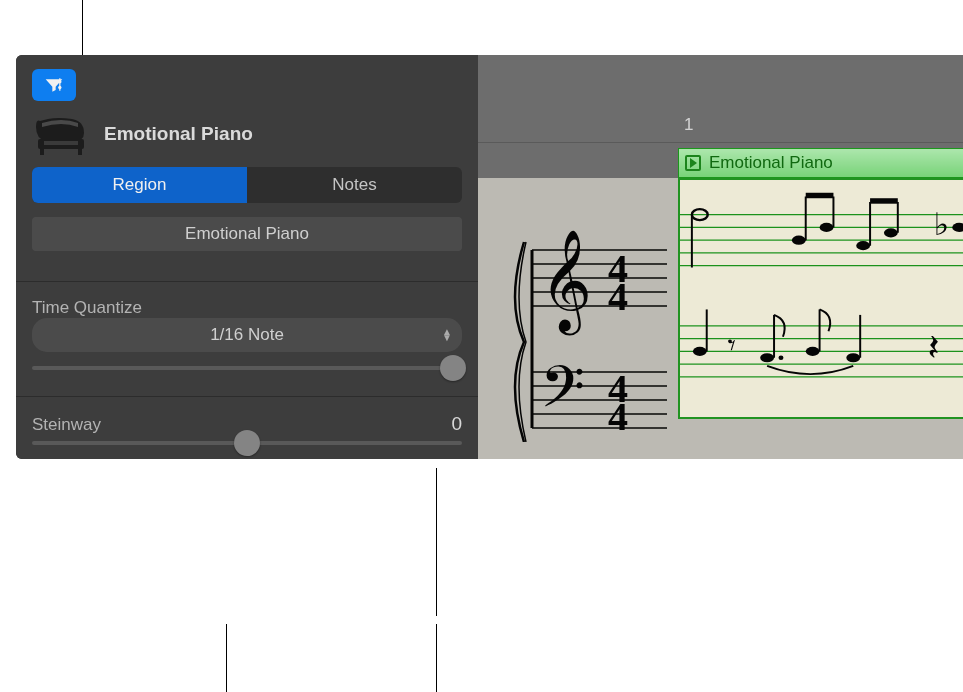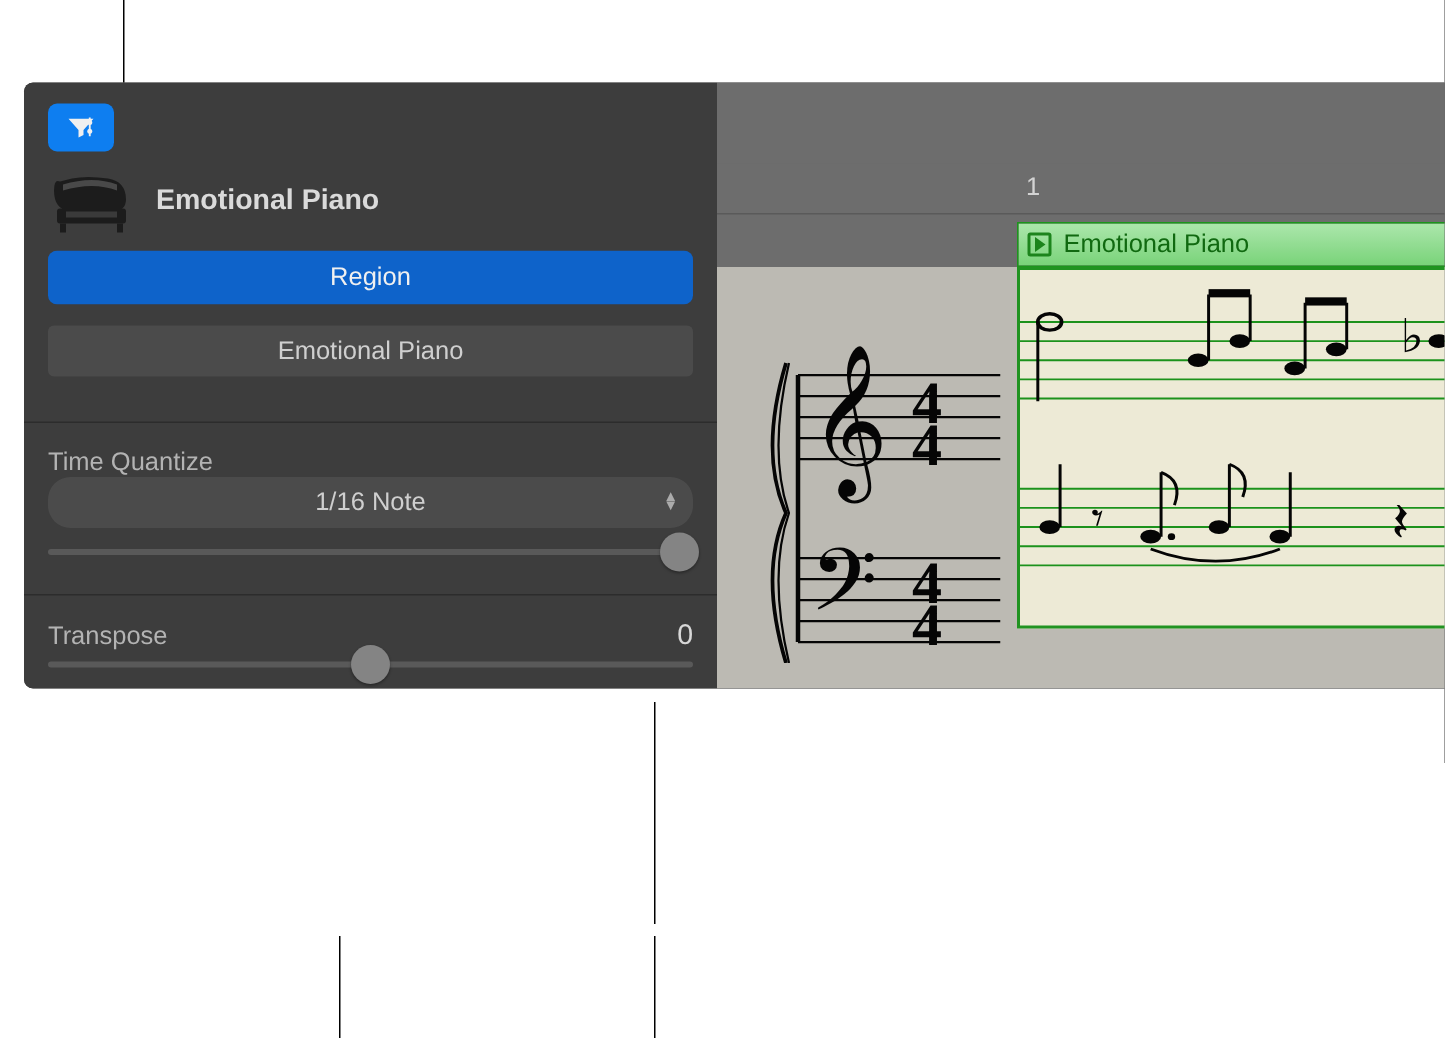--- a/index.html
+++ b/index.html
@@ -294,40 +294,41 @@
           <path d="M10 12 Q30 6 46 12 L46 16 Q30 10 10 16 Z" fill="#4a4a4a"></path>
         </svg>
       </div>
       <div class="region-title-block">
         <div class="region-title">Emotional Piano</div>
       </div>
     </div>
 
     <div class="segmented">
       <div class="active">Region</div>
+      <div>Notes</div>
     </div>
 
     <div class="name-field">Emotional Piano</div>
 
     <div class="divider"></div>
 
     <div class="param-label">Time Quantize</div>
     <div class="popup-select">
       <span>1/16 Note</span>
       <div class="popup-arrows">▲<br>▼</div>
     </div>
 
     <div class="slider-track">
       <div class="slider-thumb" style="left:98%"></div>
     </div>
 
     <div class="divider"></div>
 
     <div class="param-row">
-      <div class="label">Transpose</div>
+      <div class="label">Steinway</div>
       <div class="value">0</div>
     </div>
     <div class="slider-track" style="margin-bottom:0">
       <div class="slider-thumb" style="left:50%"></div>
     </div>
 
   </div>
 
   <div class="score-area">
 

